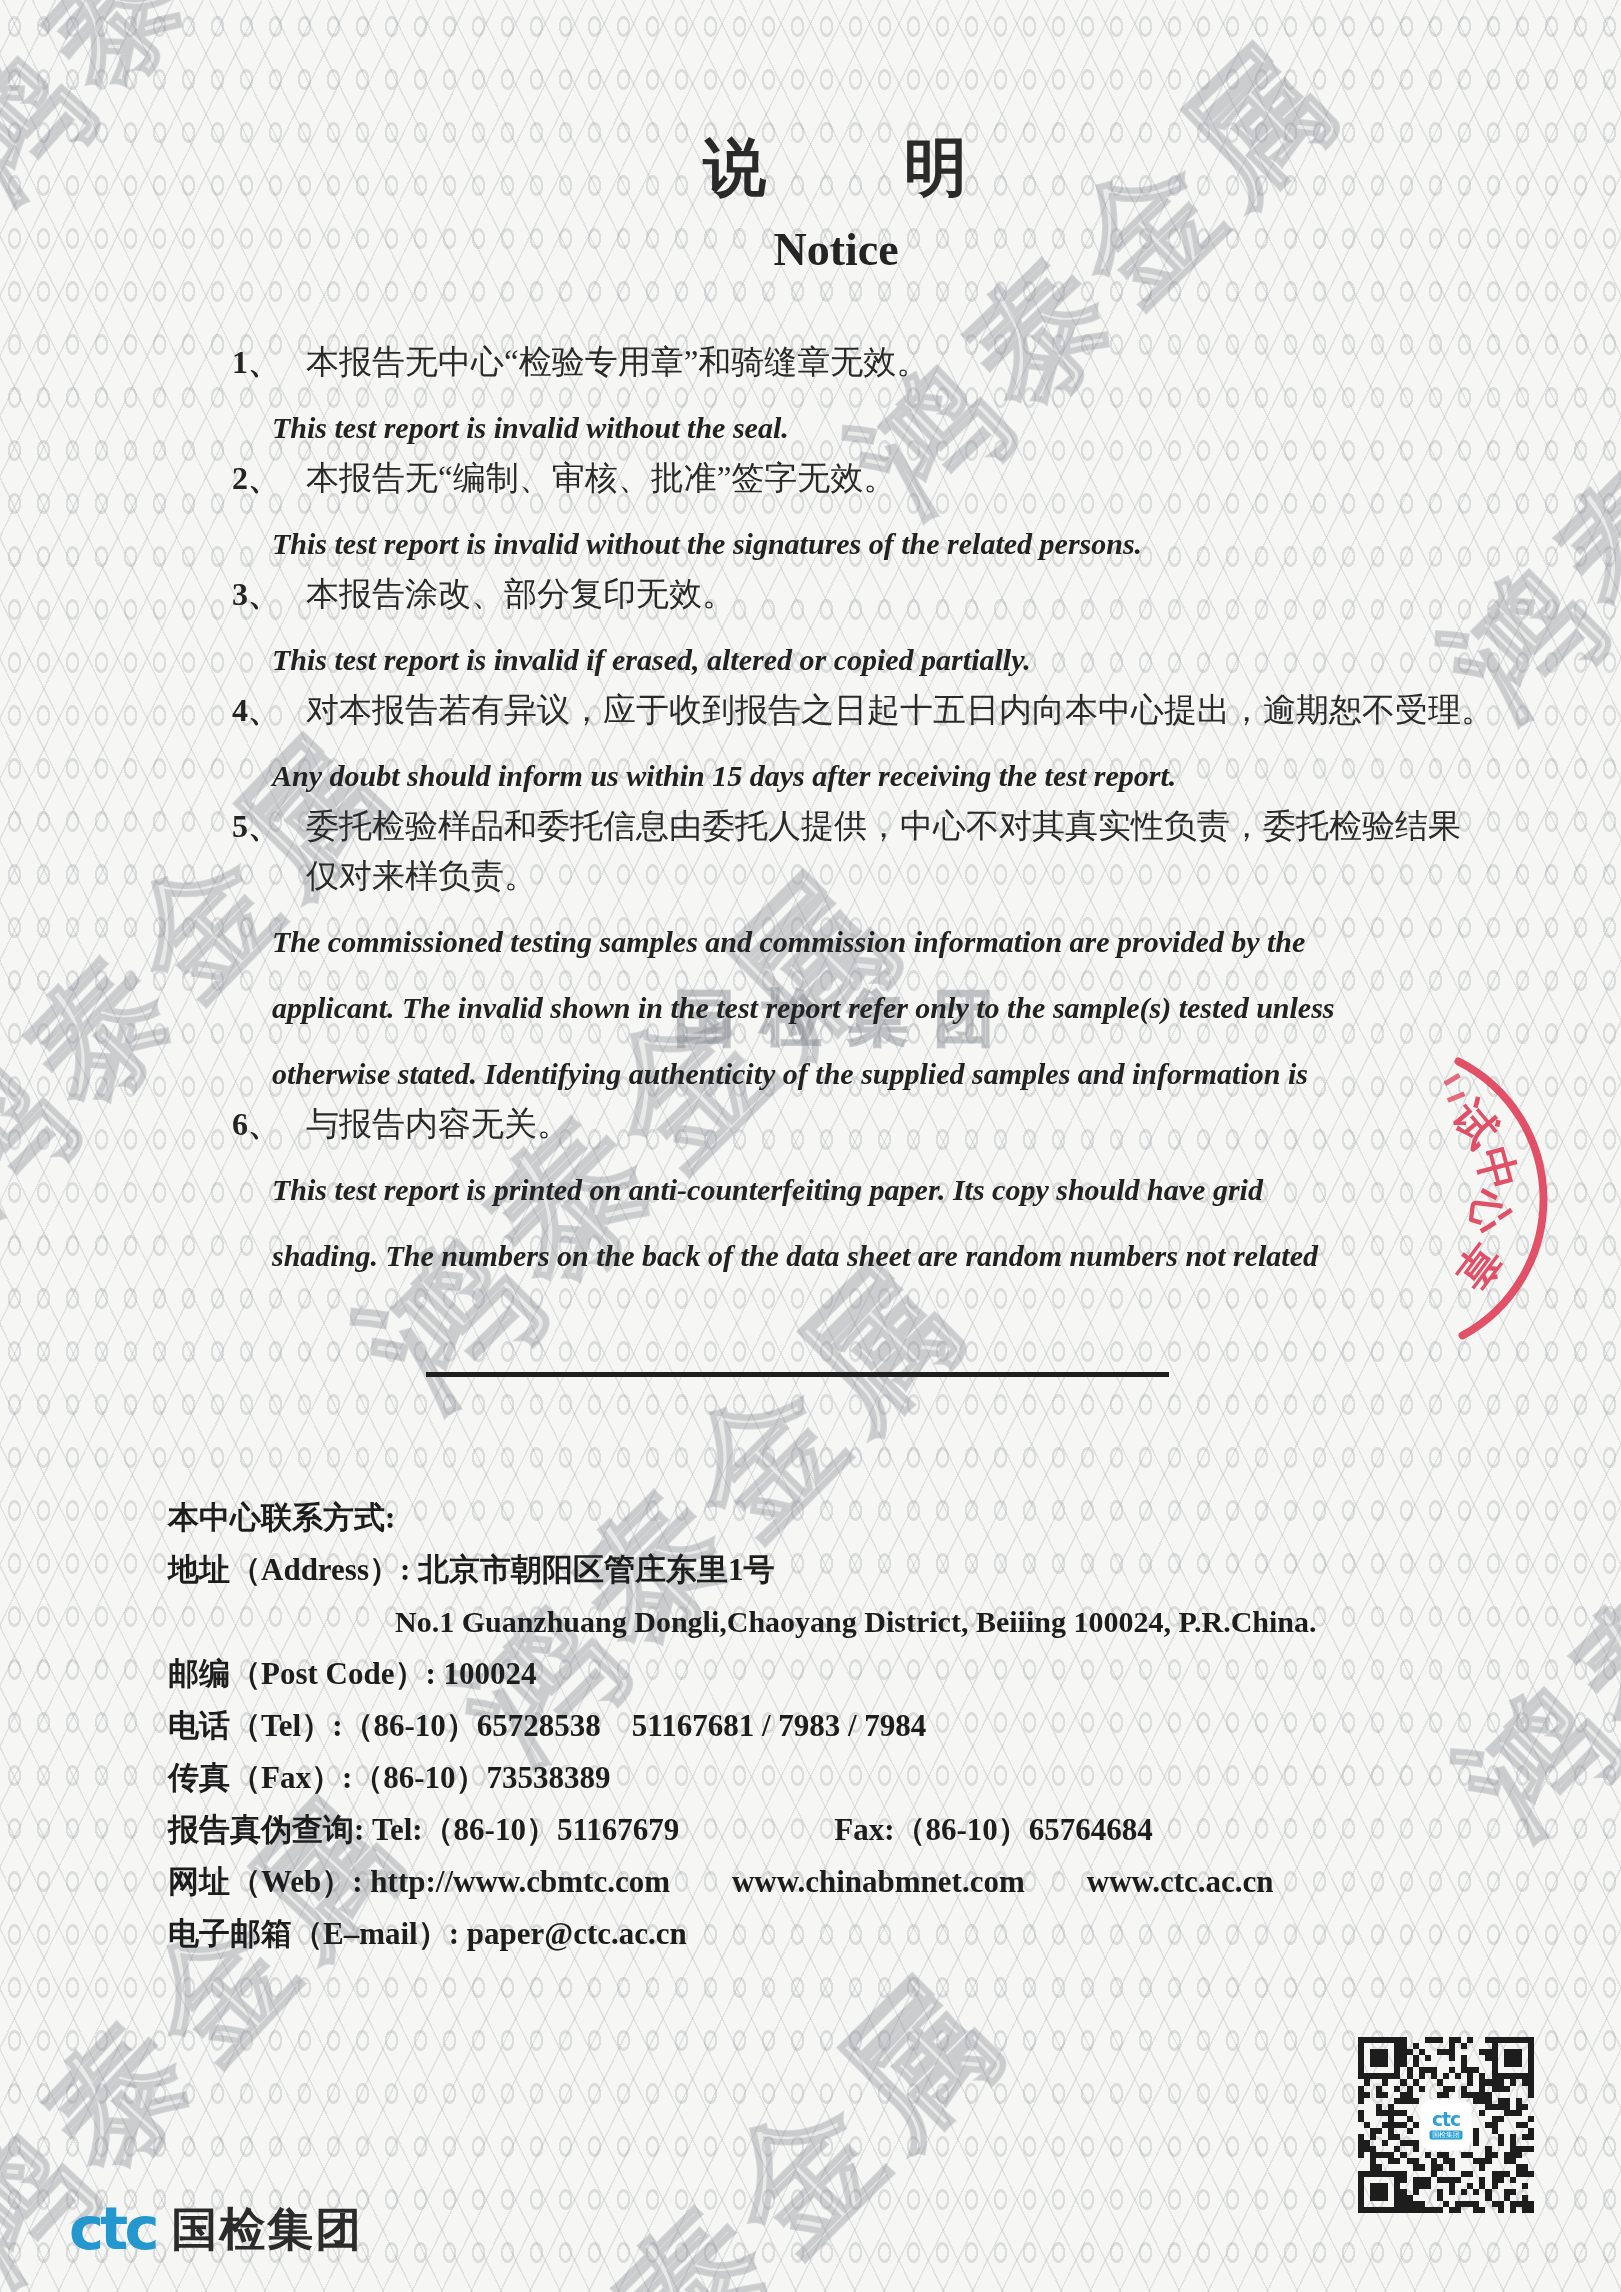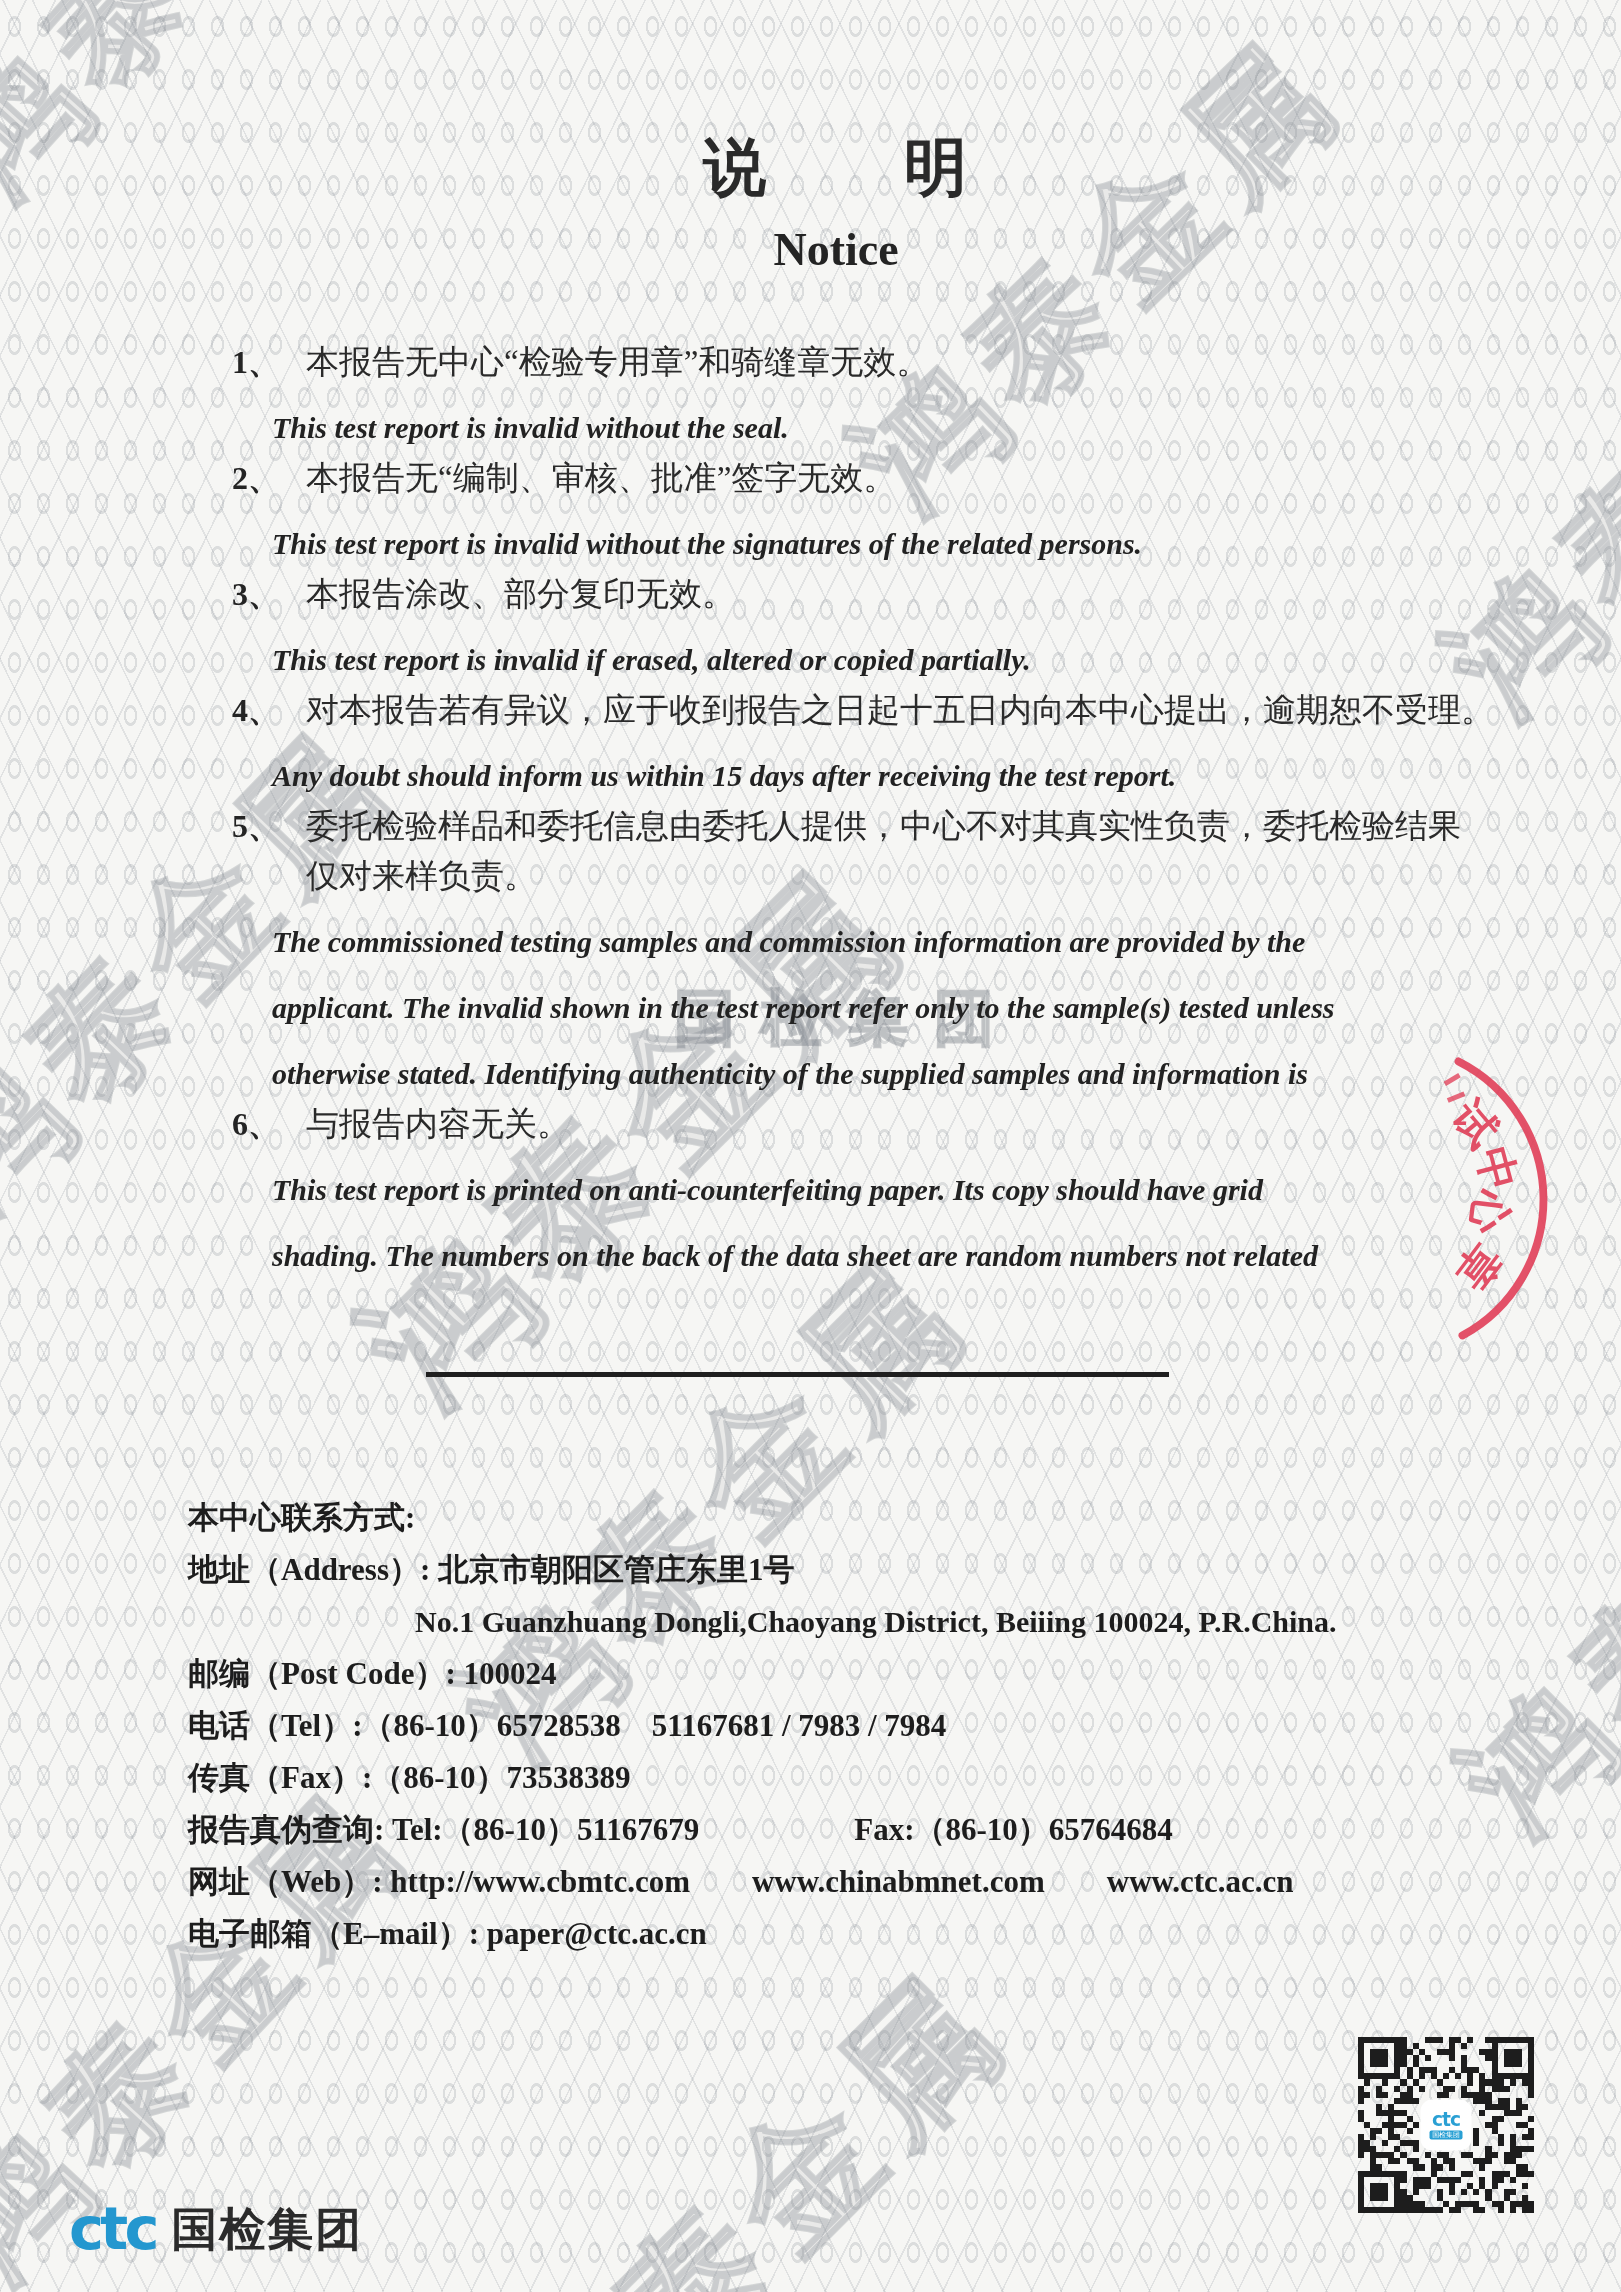--- a/index.html
+++ b/index.html
@@ -40,21 +40,21 @@
   }
   
   .notices{position:absolute;left:232px;top:337px;width:1274px;}
   .item{position:relative;}
   .num{position:absolute;left:0;top:0;font-size:32px;font-weight:bold;line-height:50px;color:#242424;}
   .zh{margin-left:74px;font-size:33px;line-height:50px;color:#2a2a2a;white-space:nowrap;}
   .en{margin-left:40px;font-size:30px;line-height:50px;font-weight:bold;font-style:italic;color:#222;white-space:nowrap;margin-top:16px;}
   
   .divider{position:absolute;left:426px;top:1372px;width:743px;height:4.9px;background:#1f1f1f;}
   
-  .contact{position:absolute;left:188px;top:1492px;width:1313px;font-weight:bold;color:#1d1d1d;}
+  .contact{position:absolute;left:168px;top:1492px;width:1313px;font-weight:bold;color:#1d1d1d;}
   .cline{font-size:31px;line-height:52px;white-space:nowrap;}
   .cline.enline{margin-left:227px;font-size:30px;}
   
   .seal{position:absolute;left:1298px;top:1015px;pointer-events:none;}
   
   .qr{position:absolute;left:1358px;top:2037px;width:176px;height:176px;}
   .qr svg{display:block;}
   .qr-logo{
     position:absolute;left:50%;top:50%;transform:translate(-50%,-50%);
     width:47px;height:47px;background:#fff;border-radius:9.8px;

